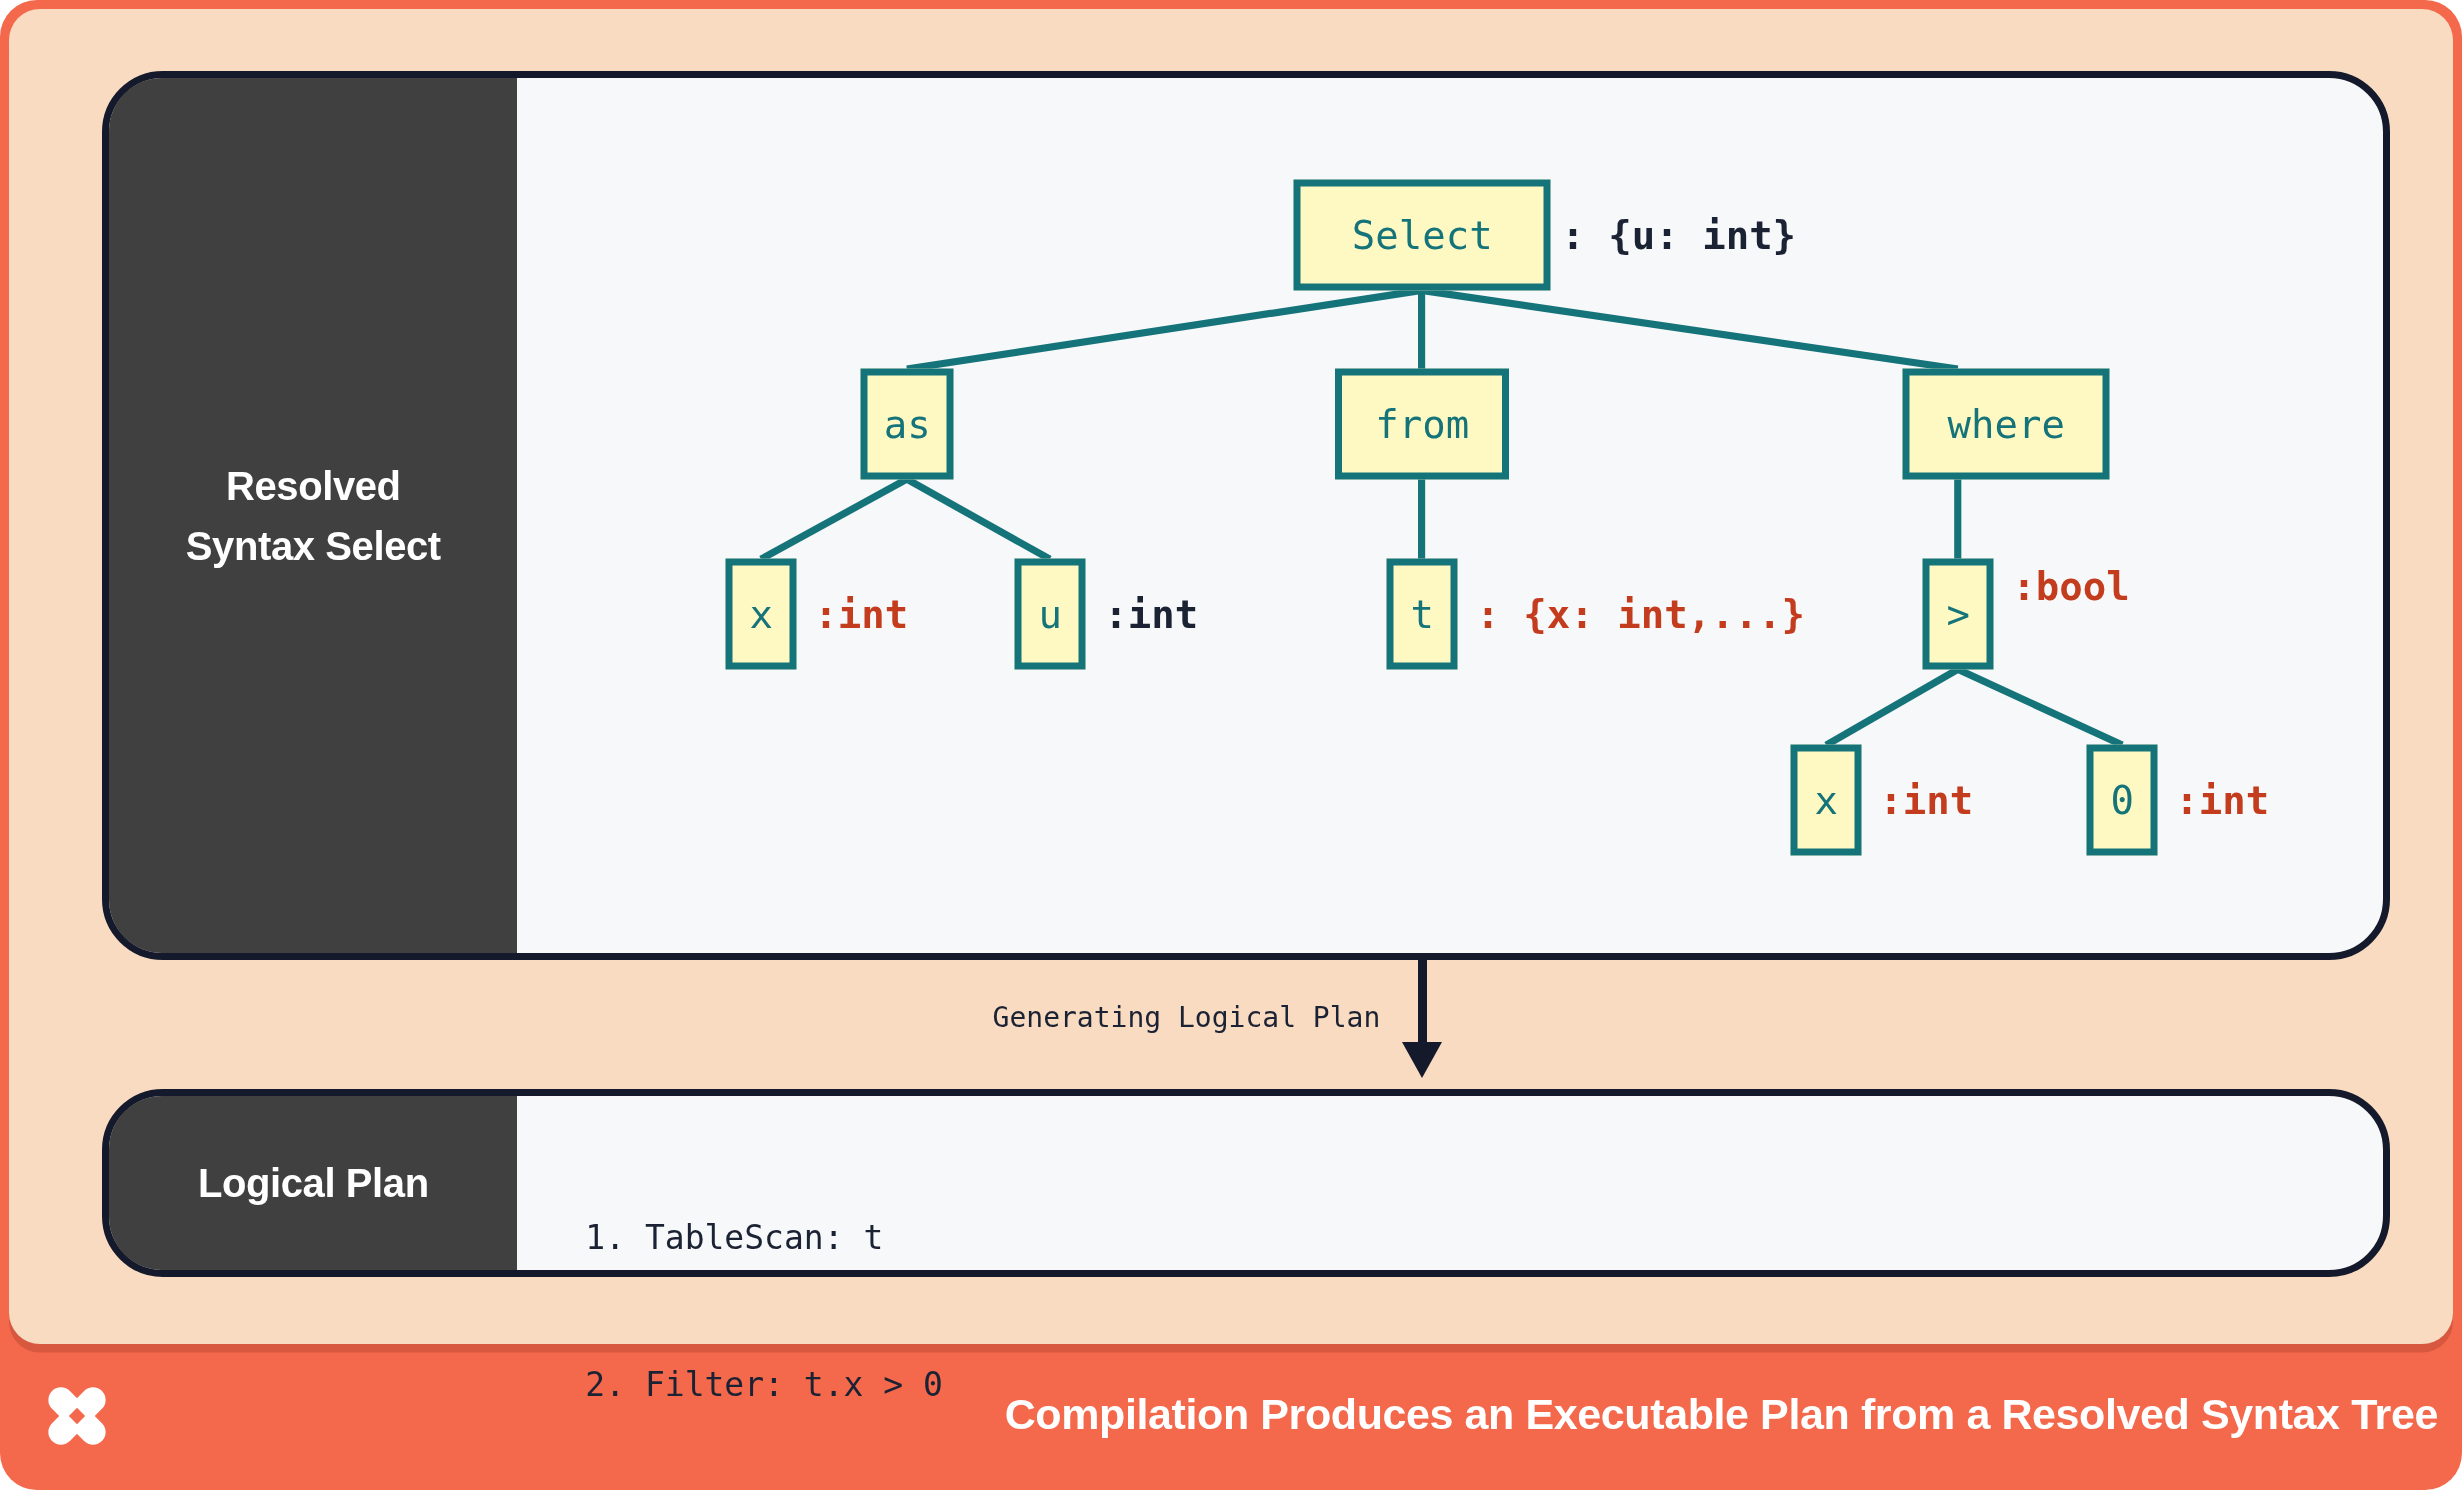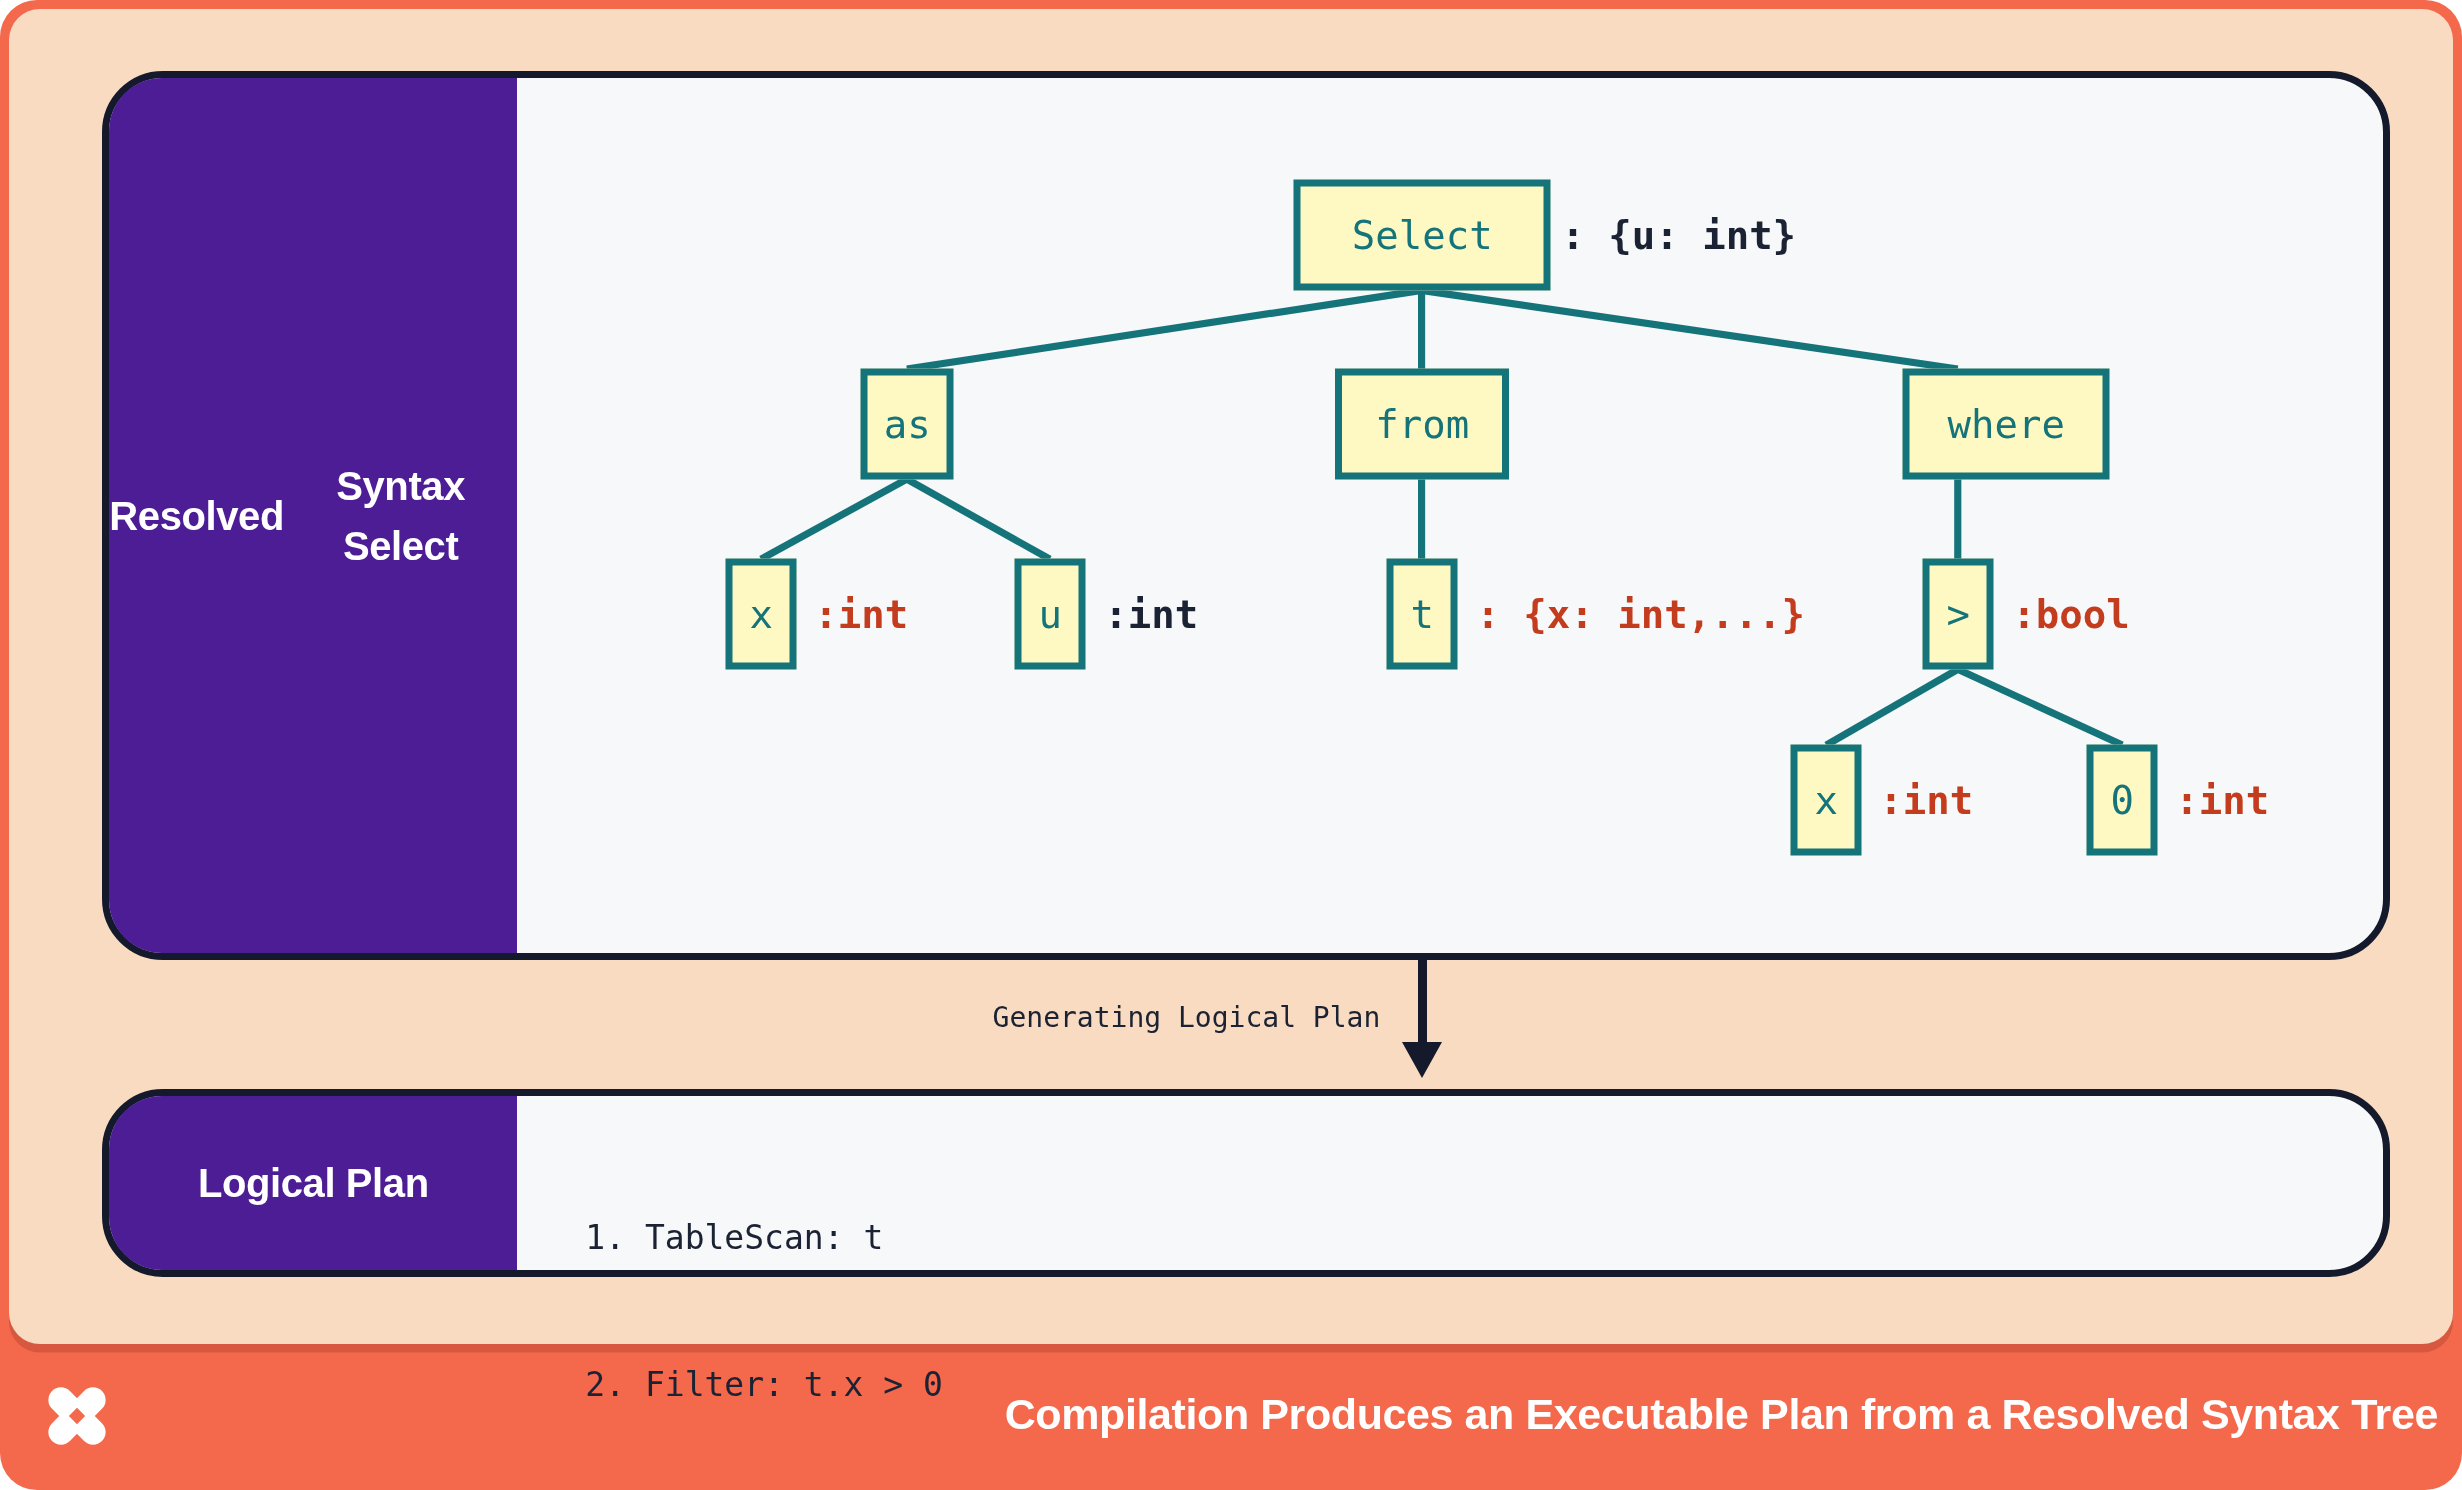--- a/index.html
+++ b/index.html
@@ -15,22 +15,22 @@
   }
   .panel {
     position:absolute; left:93px; width:2288px;
     background:#f7f8f9; border:7.9px solid #141a2b; border-radius:61px;
     box-sizing:border-box;
   }
   .panel-rst { top:62px;  height:889px; }
   .panel-lp  { top:1080px; height:188px; }
   .sidebar {
     position:absolute; left:0; top:0; bottom:0; width:408px;
-    background:#4c1d95; border-radius:53px 0 0 53px;
-    display:flex; flex-direction:row; align-items:center; justify-content:center;
+    background:#404040; border-radius:53px 0 0 53px;
+    display:flex; flex-direction:column; align-items:center; justify-content:center;
     color:#ffffff; text-align:center;
   }
   .sidebar-line { font-size:40px; font-weight:bold; line-height:60px; letter-spacing:-0.4px; }
   .tree { position:absolute; inset:0; }
   .edges { position:absolute; left:0; top:0; }
   .tnode {
     position:absolute; transform:translate(-50%,-50%);
     height:111px; box-sizing:border-box;
     border:7.1px solid #15737a; background:#fef9c3;
     display:flex; align-items:center; justify-content:center;
@@ -124,21 +124,21 @@
         <div class="anno anno-navy" style="left:995px; top:536px;">:int</div>
 
         <div class="tnode" style="left:1313px; top:536px; width:71px;">
           <span>t</span>
         </div>
         <div class="anno anno-red" style="left:1367px; top:536px;">: {x: int,...}</div>
 
         <div class="tnode" style="left:1849px; top:536px; width:71px;">
           <span>&gt;</span>
         </div>
-        <div class="anno anno-red" style="left:1903px; top:536px;">:bool</div>
+        <div class="anno anno-red" style="left:1903px; top:508px;">:bool</div>
 
         <div class="tnode" style="left:1717px; top:722px; width:71px;">
           <span>x</span>
         </div>
         <div class="anno anno-red" style="left:1770px; top:722px;">:int</div>
 
         <div class="tnode" style="left:2013px; top:722px; width:71px;">
           <span>0</span>
         </div>
         <div class="anno anno-red" style="left:2066px; top:722px;">:int</div>

